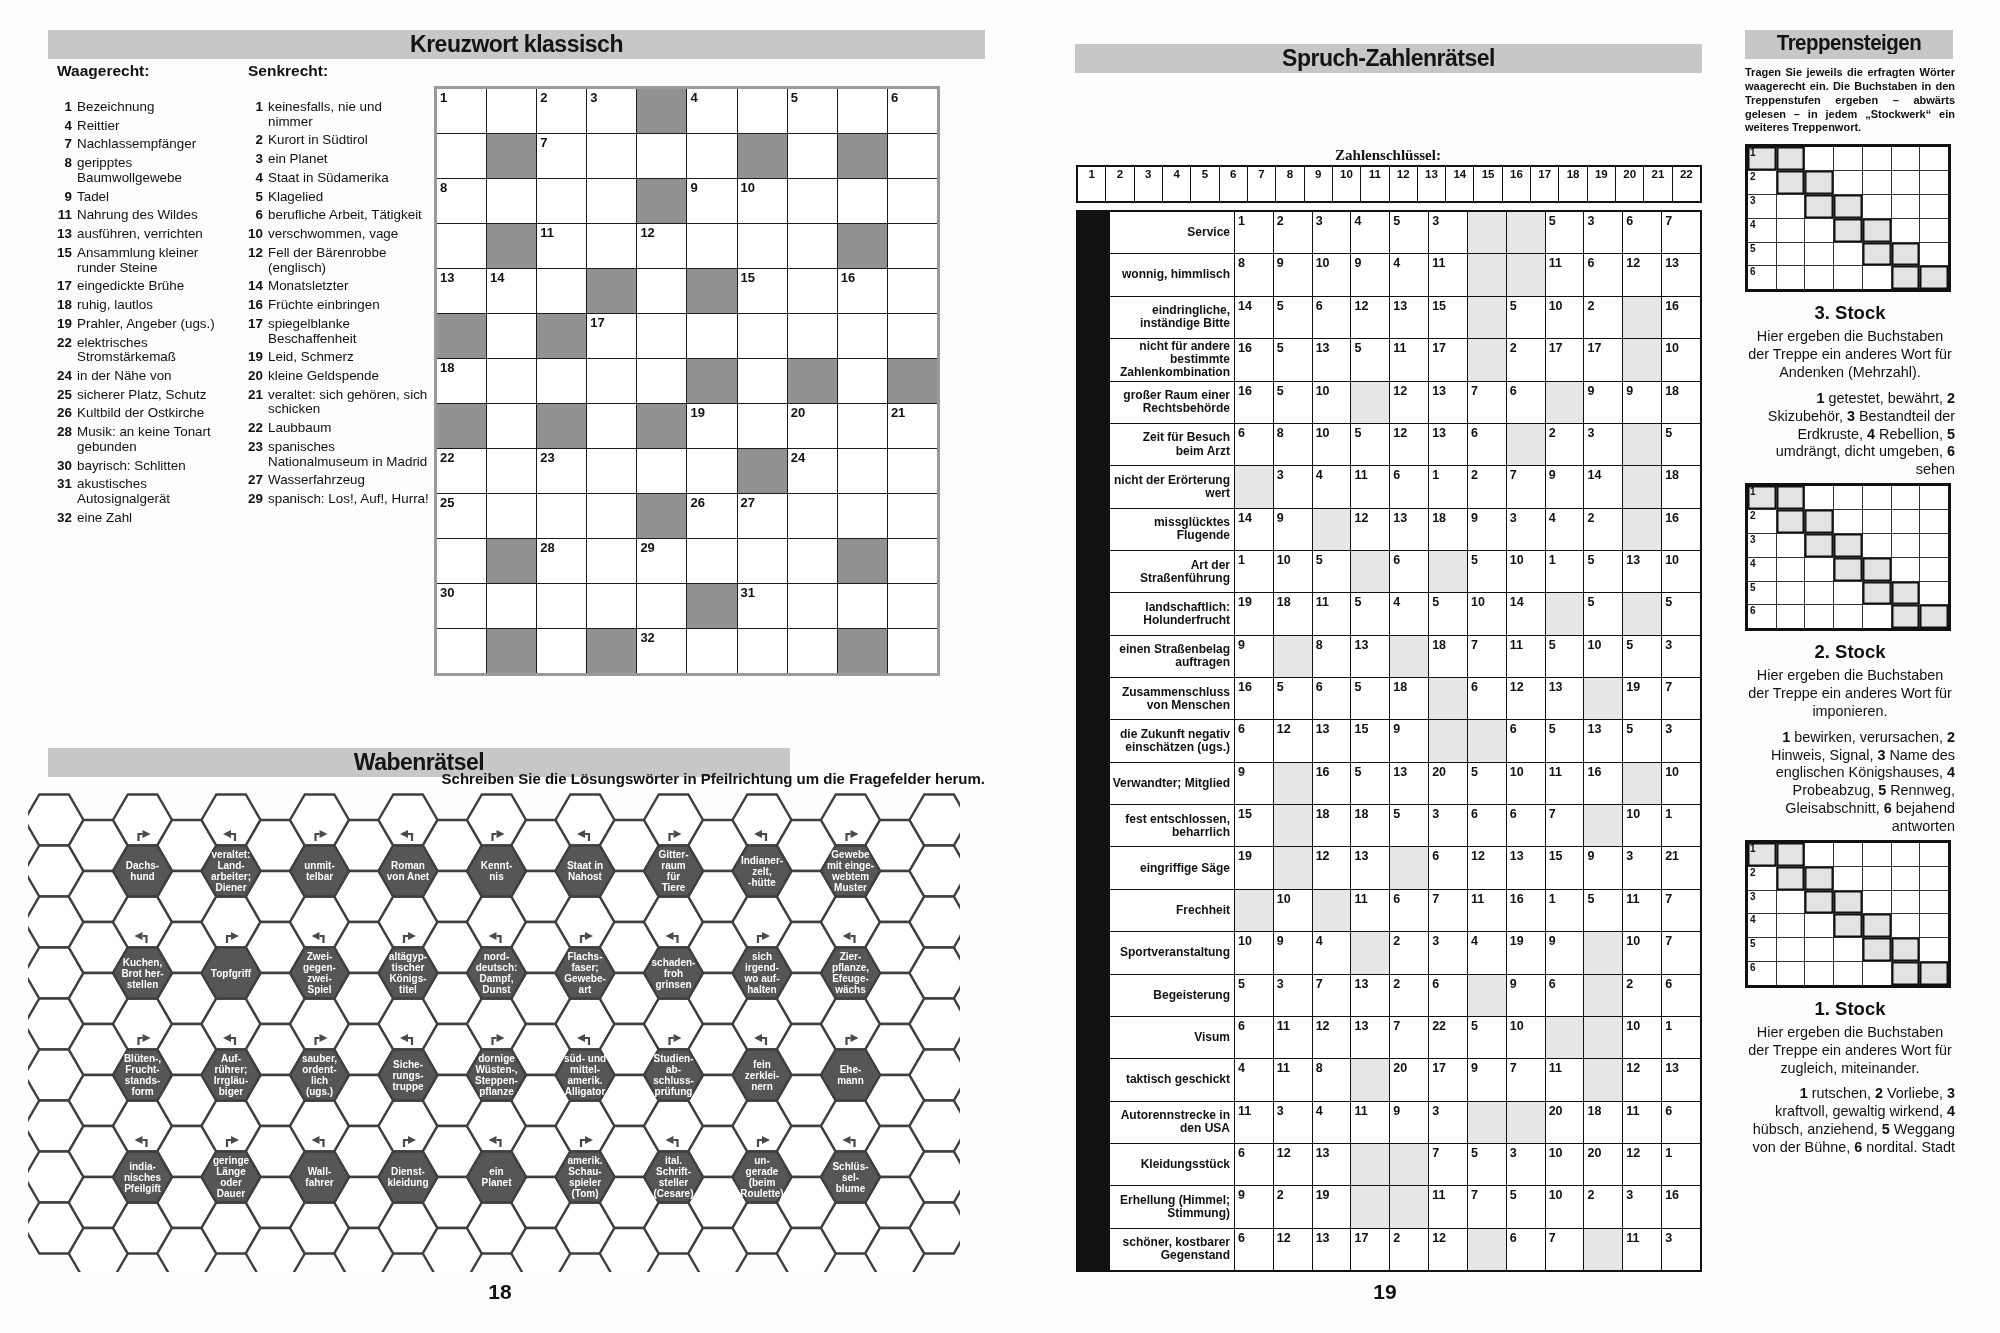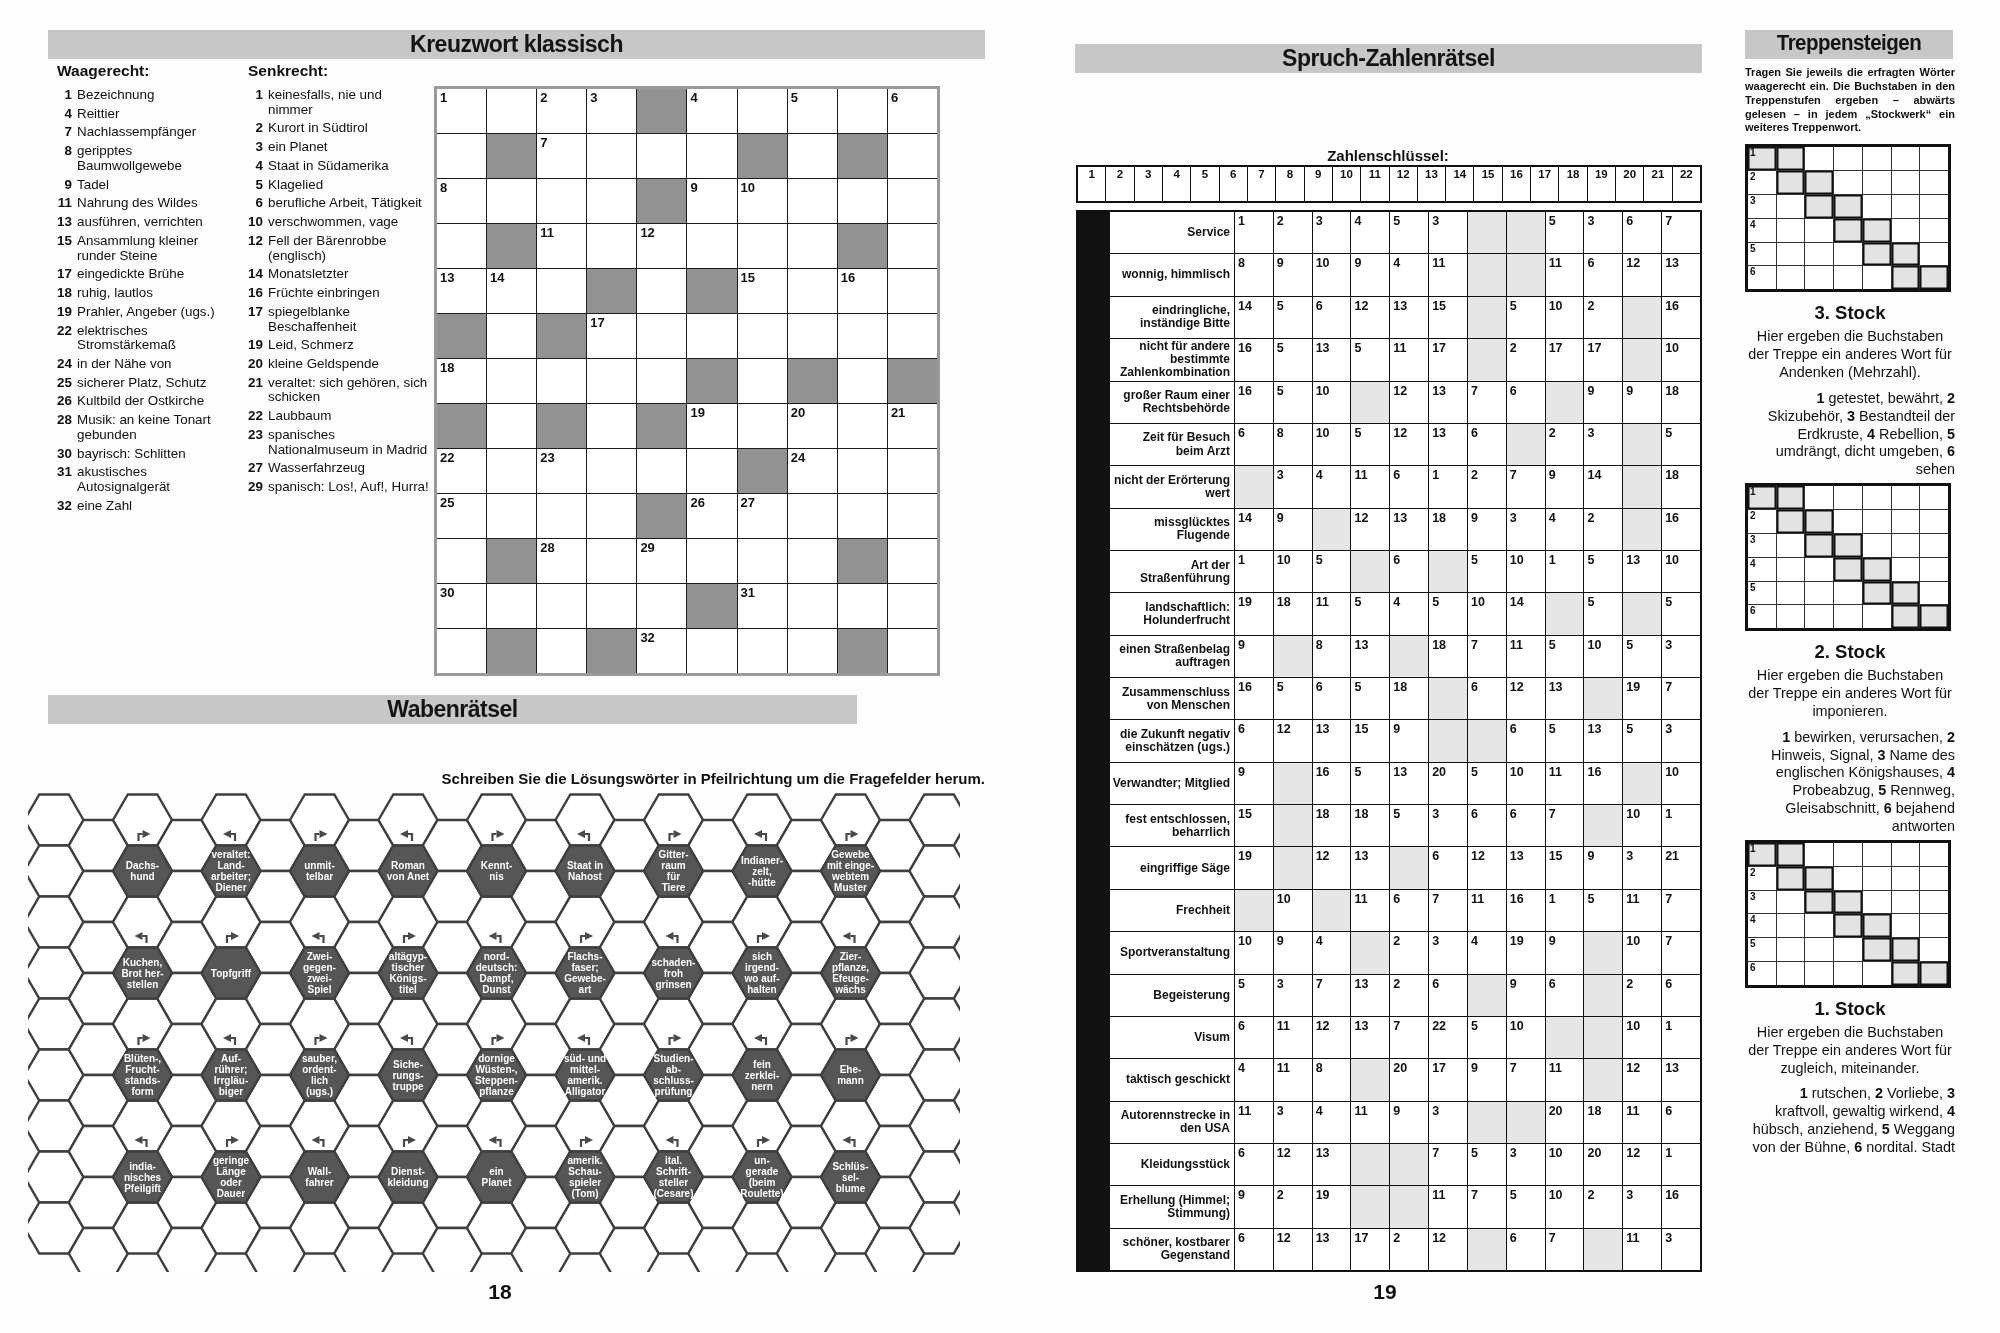--- a/index.html
+++ b/index.html
@@ -6,21 +6,21 @@
   html,body { background:#ffffff; }
   body { font-family:"Liberation Sans", sans-serif; color:#111; }
   .sheet { position:relative; width:2000px; height:1333px; background:#fdfdfd; overflow:hidden; }
 
   
   .bar { position:absolute; background:#c7c7c7; height:29px; display:flex; align-items:flex-start; justify-content:center; }
   .bar span { font-weight:bold; font-size:23px; letter-spacing:-0.5px; transform:scaleY(1.08); color:#141414; }
 
   
   .clues { position:absolute; }
-  .clues h3 { font-size:15.5px; font-weight:bold; margin-bottom:8px; }
+  .clues h3 { font-size:15.5px; font-weight:bold; margin-bottom:20px; }
   .clue { display:flex; font-size:13.4px; line-height:1.1; margin-bottom:4px; }
   .cnum { width:20px; min-width:20px; text-align:right; font-weight:bold; padding-right:5px; }
   .ctext { flex:1; }
 
   
   .cw-grid { position:absolute; left:434px; top:86px; width:506px; height:590px;
              border:3px solid #9a9a9a; background:#1c1c1c;
              display:grid; grid-template-columns:repeat(10,1fr); grid-auto-rows:1fr; gap:1px; }
   .cw-cell { background:#ffffff; position:relative; }
   .cw-cell.gray { background:#929292; }
@@ -33,21 +33,21 @@
   .hex-svg text { font-family:"Liberation Sans", sans-serif; font-weight:bold; fill:#ffffff; }
 
   .pagenum { position:absolute; width:90px; text-align:center; font-size:21px; font-weight:bold; top:1280px; }
   .pagenum.left { left:455px; }
   .pagenum.right { left:1340px; }
 
   
   .spruch-instructions { position:absolute; left:1068px; top:86px; width:640px; text-align:center;
                          font-size:15px; font-weight:bold; line-height:1.28; }
   .spruch-keylabel { position:absolute; left:1068px; top:147px; width:640px; text-align:center;
-                     font-size:15px; font-weight:bold; }
+                     font-size:15px; font-weight:bold;font-family:Liberation Serif, serif; }
   .key-strip { position:absolute; left:1076px; top:165px; width:626px; height:38px;
                border:2px solid #111; background:#111;
                display:grid; grid-template-columns:repeat(22,1fr); gap:1px; }
   .key-cell { background:#fff; display:flex; justify-content:center; }
   .key-cell span { font-size:11.5px; font-weight:bold; margin-top:1px; }
 
   .spruch-table { position:absolute; left:1076px; top:210px; width:626px; height:1062px;
                   border:2px solid #111; background:#111;
                   display:grid; grid-template-columns:124px repeat(12,1fr); grid-auto-rows:1fr; gap:1px;padding-left:32px; }
   .sp-label { background:#fff; display:flex; align-items:center; justify-content:flex-end;
@@ -428,21 +428,21 @@
       <div class="cw-cell">
         <span class="num">32</span>
       </div>
       <div class="cw-cell"></div>
       <div class="cw-cell"></div>
       <div class="cw-cell"></div>
       <div class="cw-cell gray"></div>
       <div class="cw-cell"></div>
     </div>
 
-  <div class="bar" style="left:48px; top:695px; width:809px;">
+  <div class="bar" style="left:48px; top:748px; width:742px;">
     <span>Wabenrätsel</span>
   </div>
   <div class="waben-sub">Schreiben Sie die Lösungswörter in Pfeilrichtung um die Fragefelder herum.</div>
 
   <svg class="hex-svg" id="hex-svg" width="932" height="482" viewBox="0 0 932 482">
       <polygon points="11.3,4.5 40.8,4.5 55.5,30.0 40.8,55.5 11.3,55.5 -3.5,30.0" fill="#ffffff" stroke="#3f3f3f" stroke-width="2.4"></polygon>
       <polygon points="11.3,55.5 40.8,55.5 55.5,81.0 40.8,106.5 11.3,106.5 -3.5,81.0" fill="#ffffff" stroke="#3f3f3f" stroke-width="2.4"></polygon>
       <polygon points="11.3,106.5 40.8,106.5 55.5,132.0 40.8,157.5 11.3,157.5 -3.5,132.0" fill="#ffffff" stroke="#3f3f3f" stroke-width="2.4"></polygon>
       <polygon points="11.3,157.5 40.8,157.5 55.5,183.0 40.8,208.5 11.3,208.5 -3.5,183.0" fill="#ffffff" stroke="#3f3f3f" stroke-width="2.4"></polygon>
       <polygon points="11.3,208.5 40.8,208.5 55.5,234.0 40.8,259.5 11.3,259.5 -3.5,234.0" fill="#ffffff" stroke="#3f3f3f" stroke-width="2.4"></polygon>

